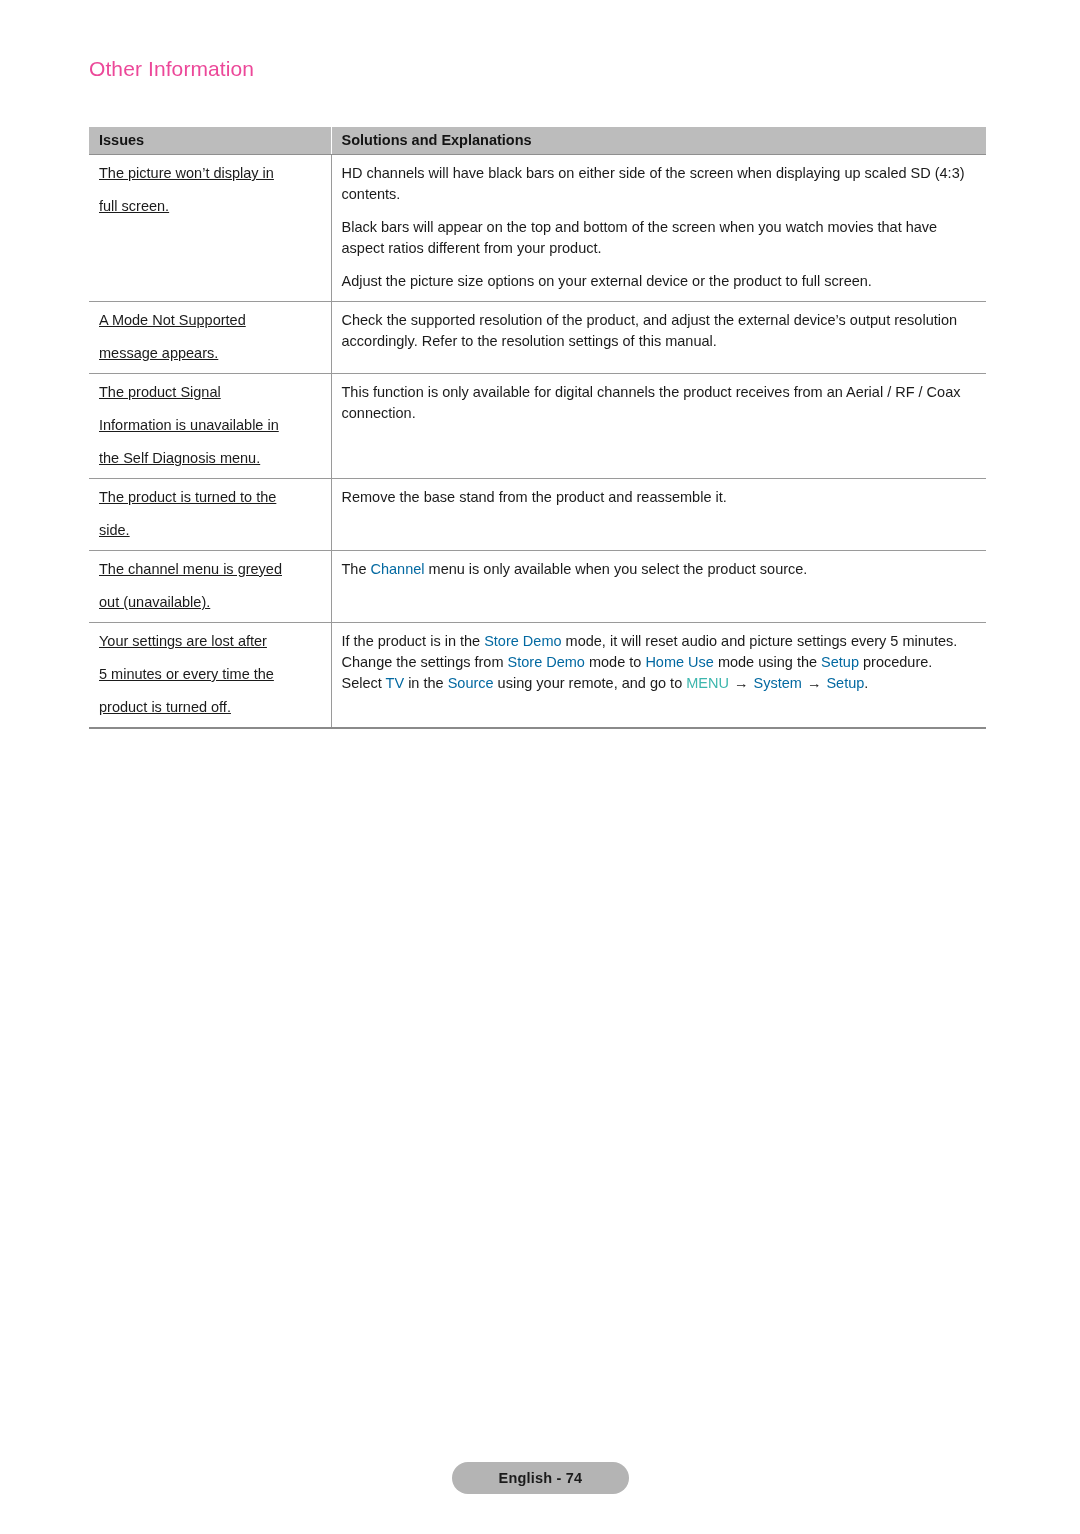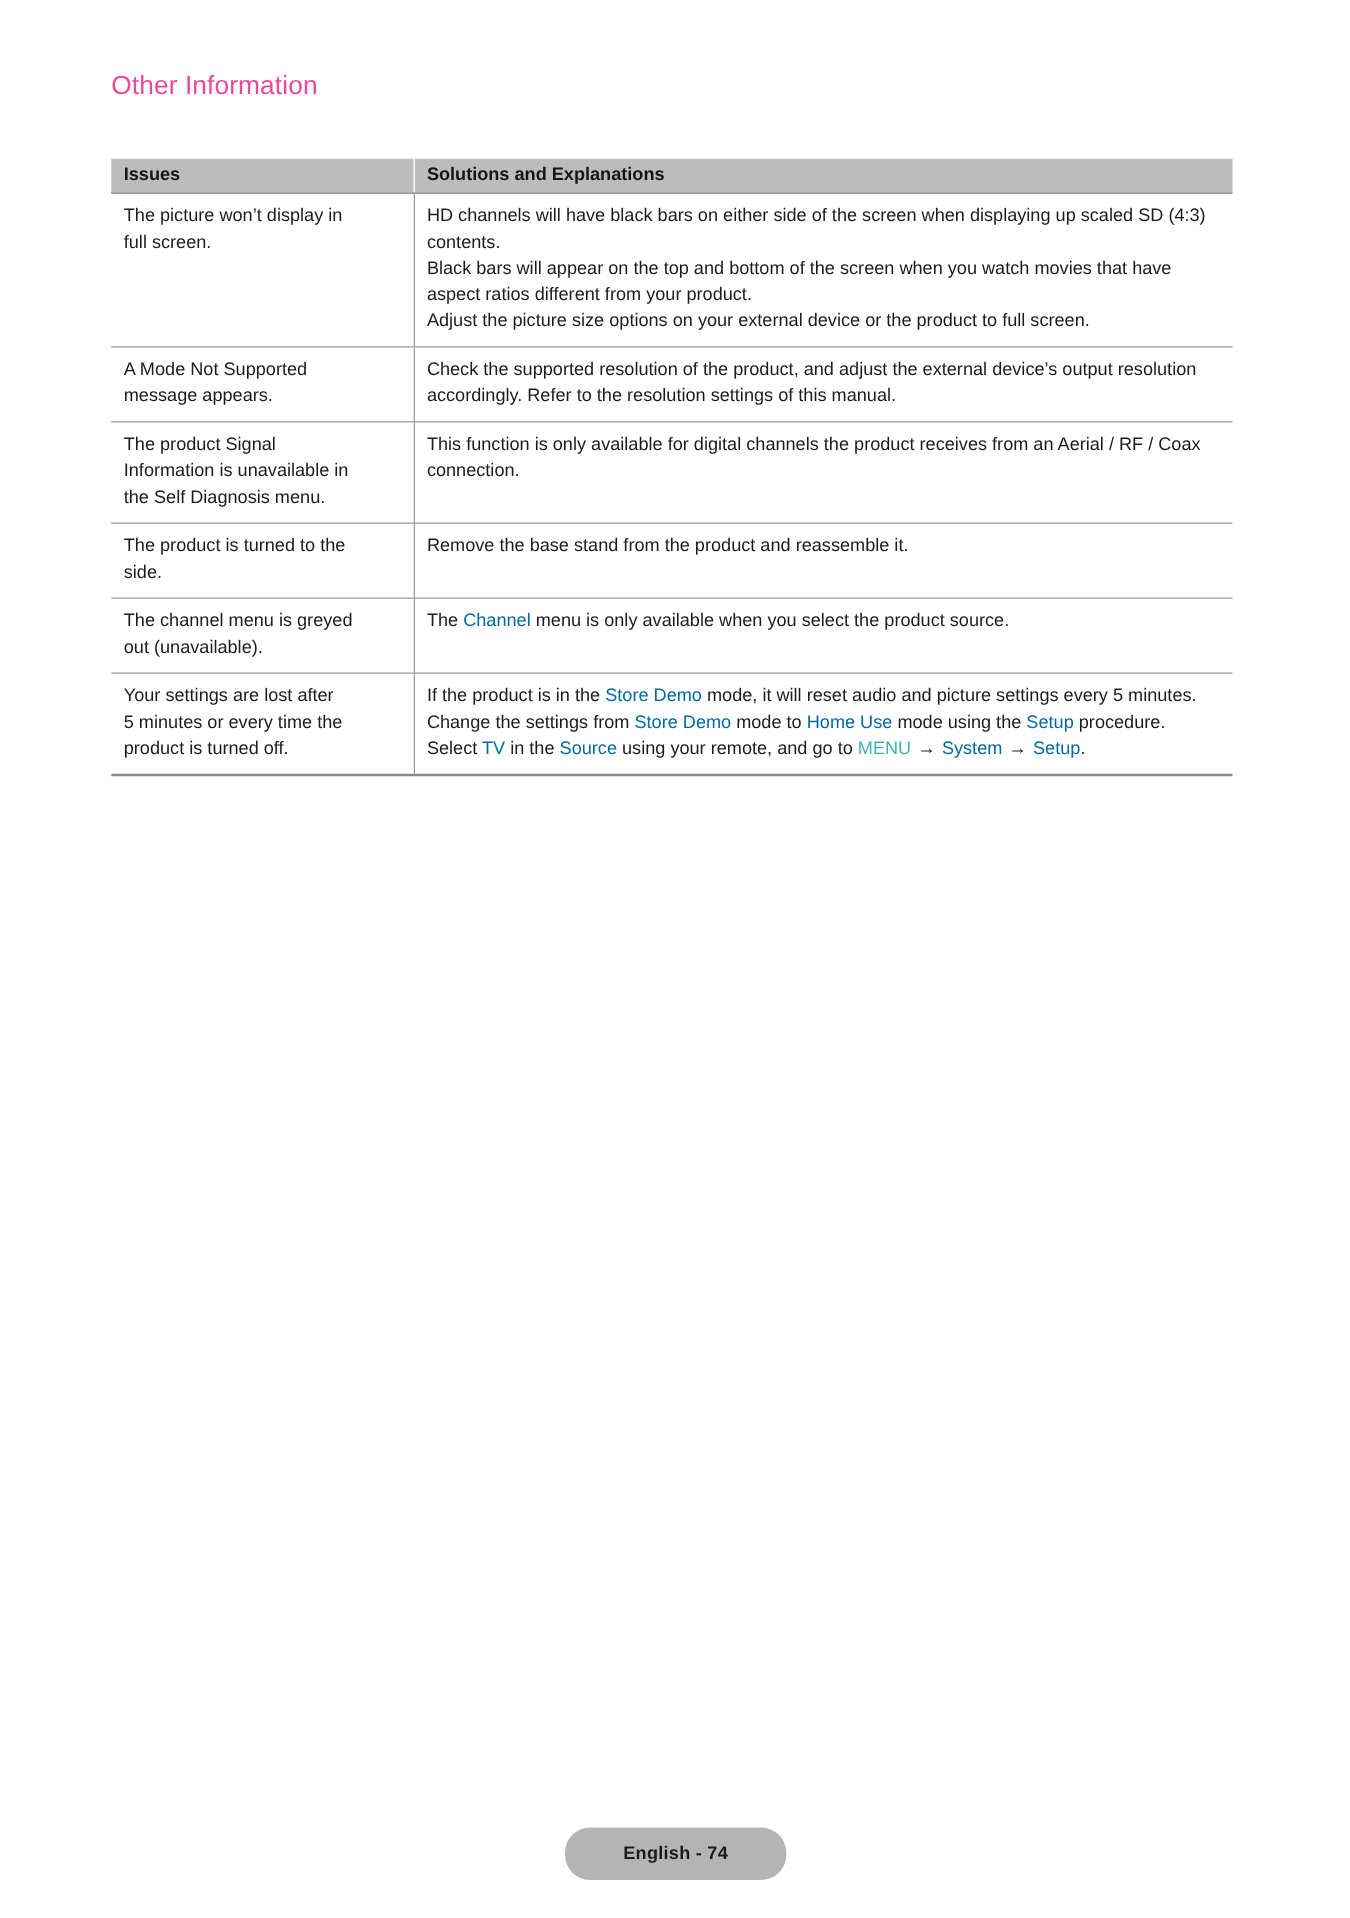--- a/index.html
+++ b/index.html
@@ -71,49 +71,50 @@
     line-height: 21px;
     color: #1b1b1b;
     vertical-align: top;
     padding: 8px 12px 9px 10px;
     border-bottom: 1px solid #9a9a9a;
     box-sizing: border-box;
   }
   table.faq tbody td.issue {
     border-right: 1px solid #9a9a9a;
     padding-right: 8px;
+    text-decoration: underline;
   }
   table.faq tbody tr:last-child td {
     border-bottom: 2px solid #8a8a8a;
   }
   table.faq tbody td p {
     margin: 0;
   }
   table.faq tbody td p + p {
-    margin-top: 0px;
+    margin-top: 12px;
   }
 
   .hl {      
     color: #0369a1;
   }
   .hl-teal { 
     color: #3cb6ad;
   }
   .arrow {
     color: #1b1b1b;
     padding: 0 1px;
   }
 
   
   .footer-pill {
     position: absolute;
     left: 452px;
     top: 1462px;
     width: 177px;
-    height: 42px;
+    height: 32px;
     background: #b4b4b4;
     border-radius: 20px;
     display: flex;
     align-items: center;
     justify-content: center;
     font-size: 14.5px;
     font-weight: 700;
     color: #1b1b1b;
     letter-spacing: 0.2px;
   }

